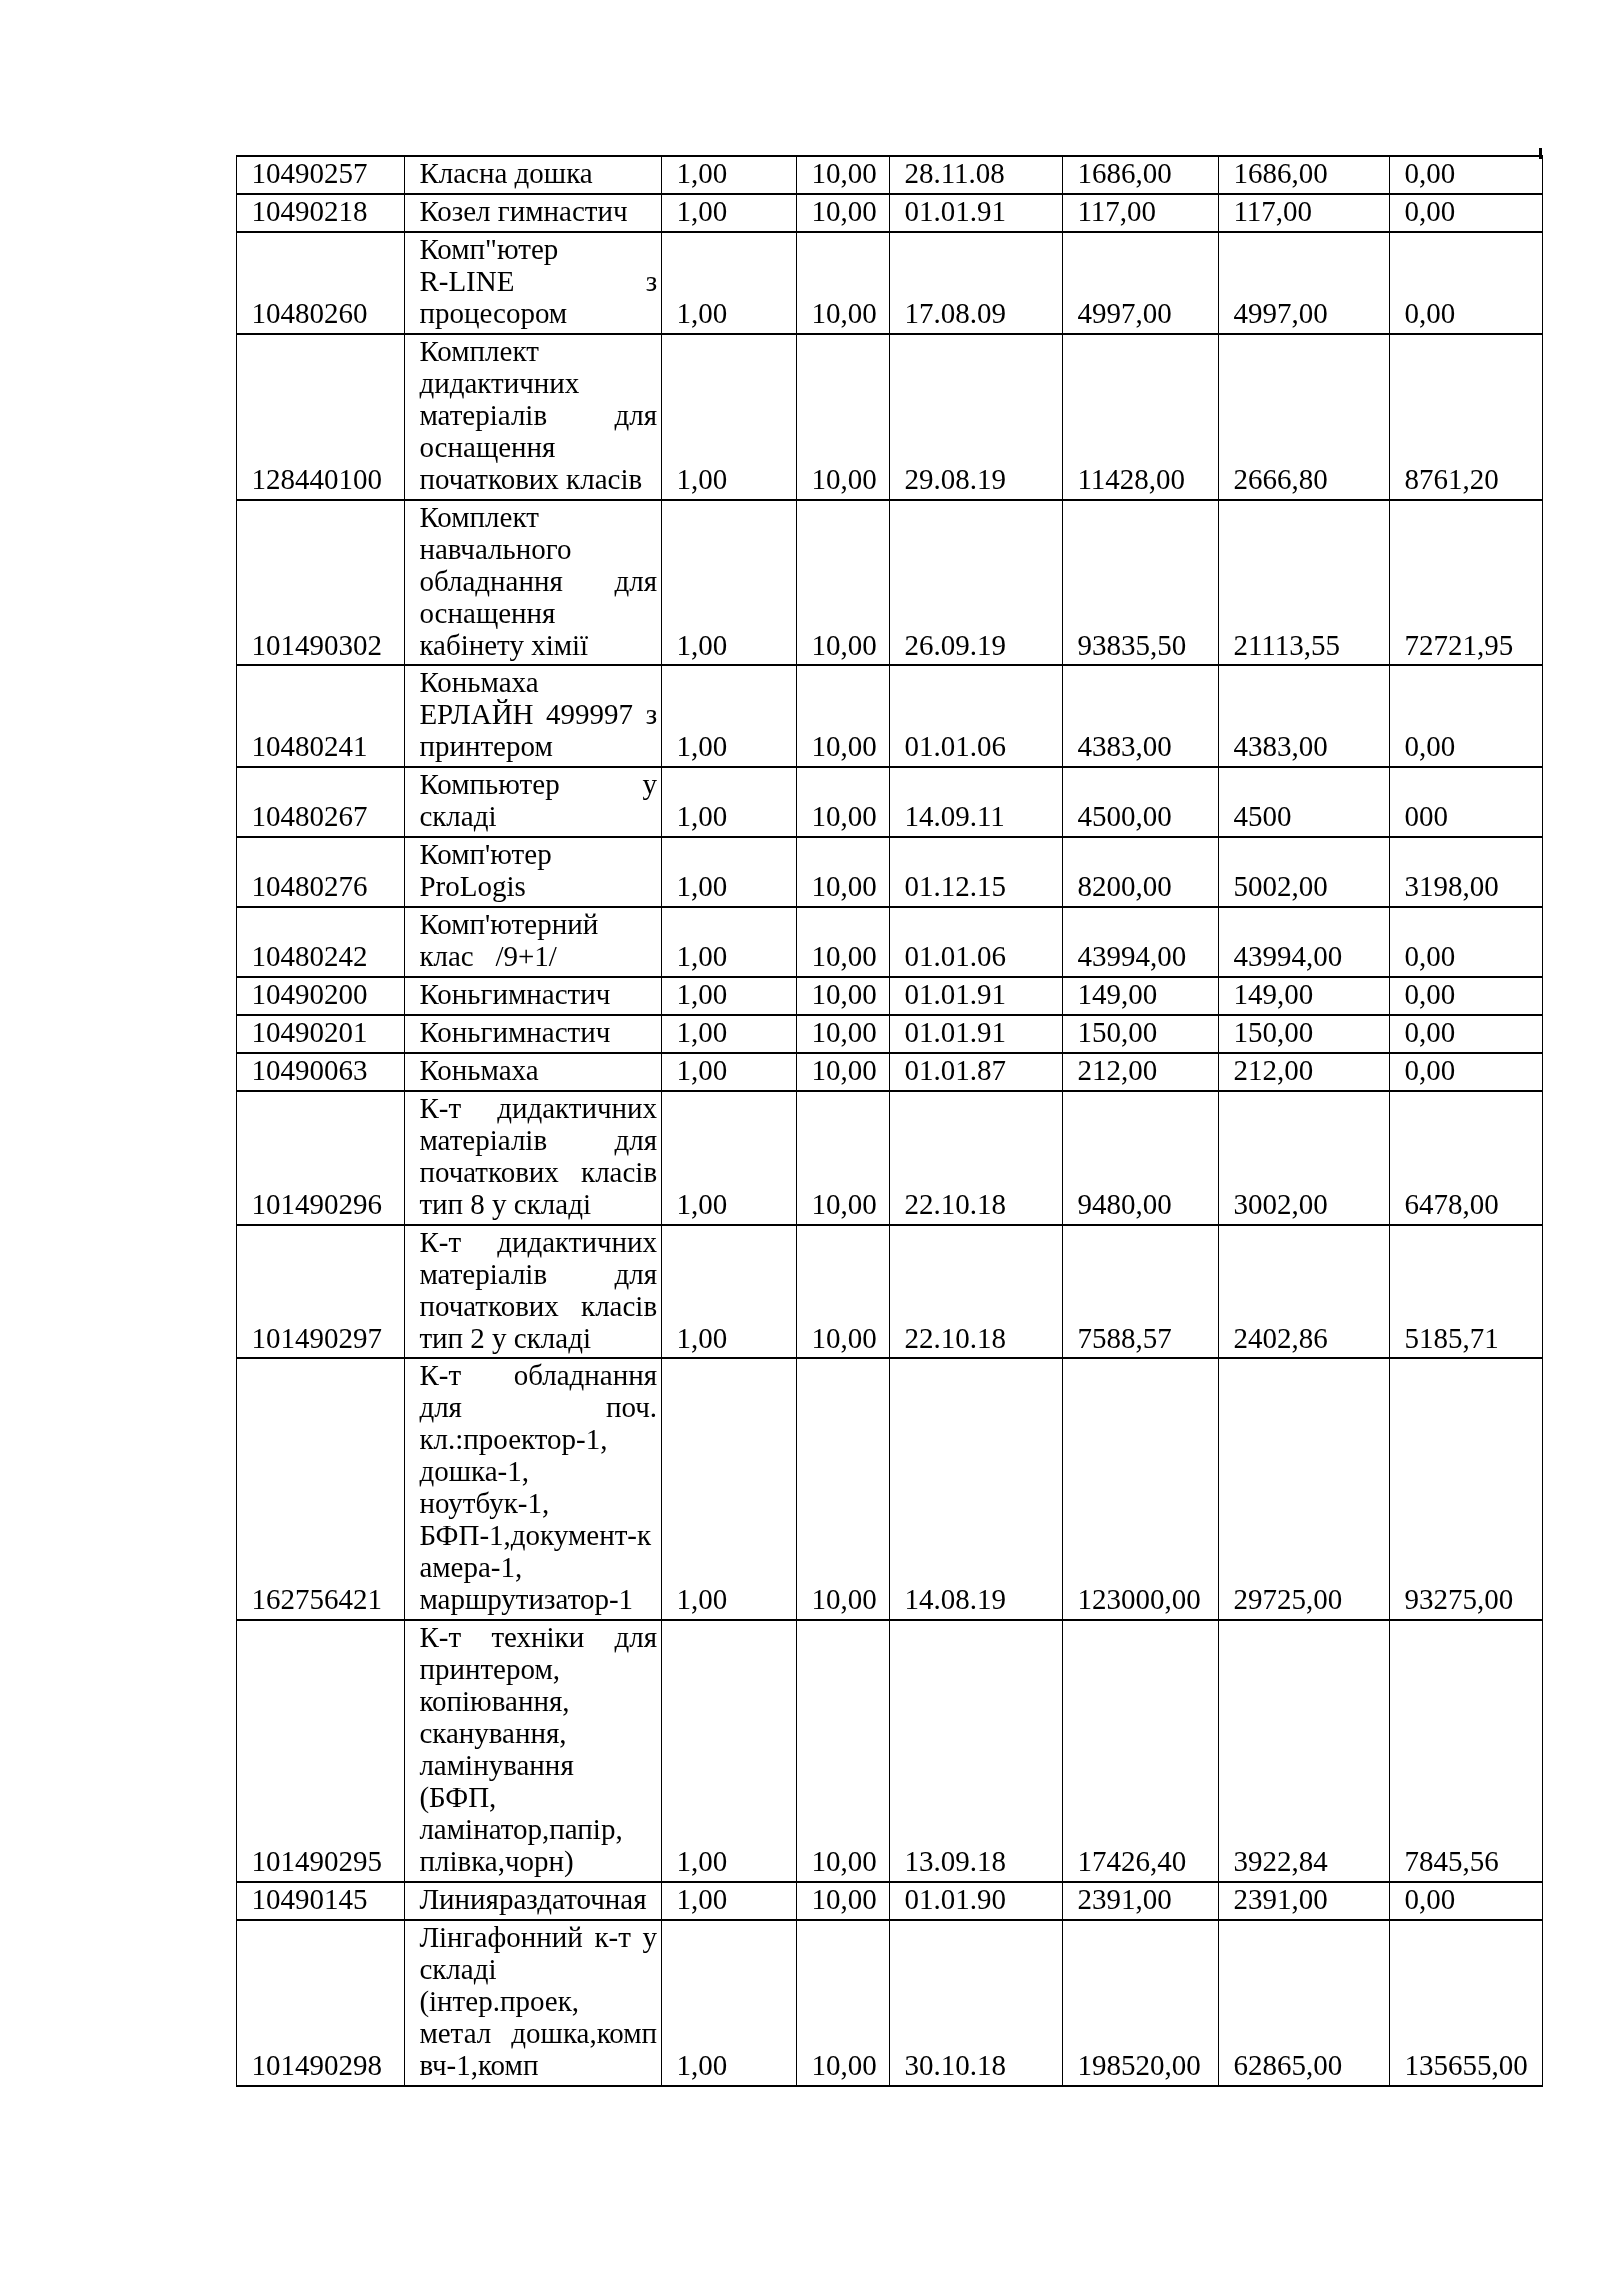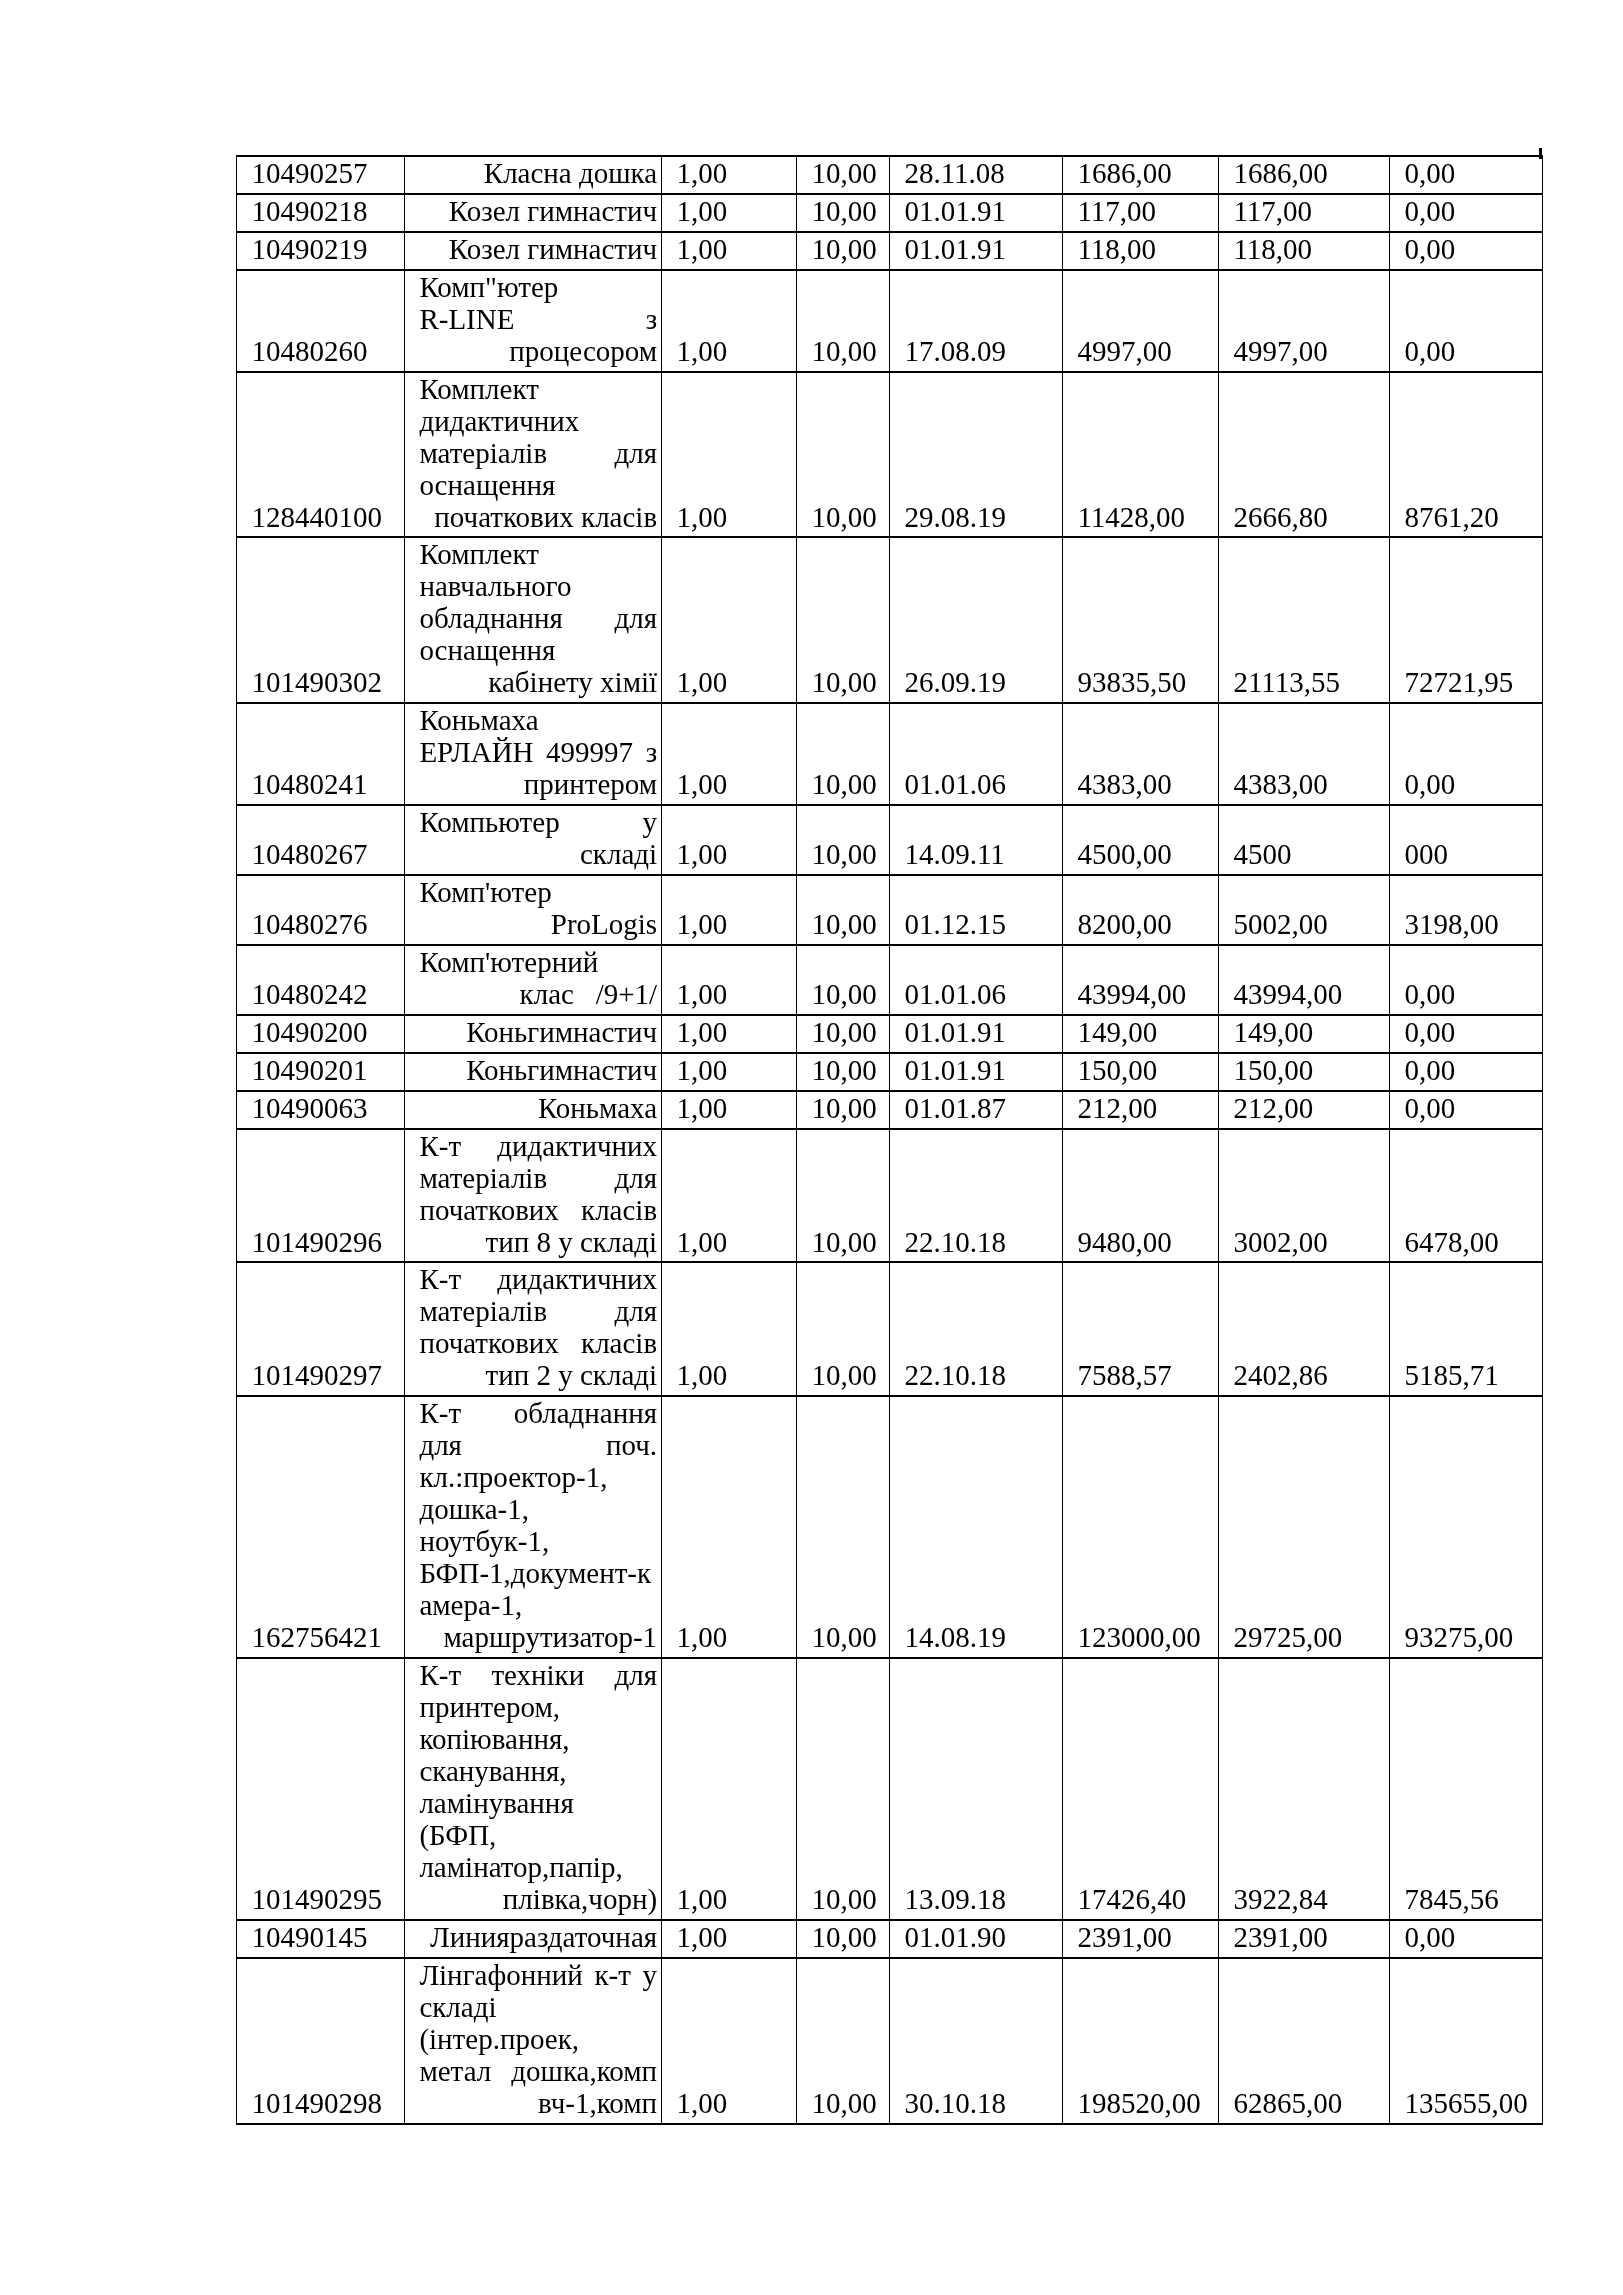--- a/index.html
+++ b/index.html
@@ -42,21 +42,21 @@
   td.c1 { border-left-width: 2px; padding-left: 13.7px; }
   td.c2 { padding-left: 10.5px; padding-right: 7.9px; padding-top: 2.6px; }
   td.c8 {
     border-left-width: 4.6px;
     border-right-width: 3.3px;
     vertical-align: middle;
     padding-bottom: 0;
     padding-left: 15.7px;
   }
   .ln {
-    text-align: right;
+    text-align: left;
     white-space: nowrap;
   }
   .jl {
     text-align: justify;
     text-align-last: justify;
   }
   
   .tick {
     position: absolute;
     left: 1539px;
@@ -100,32 +100,20 @@
             <div class="ln">Козел гимнастич</div>
           </td>
           <td class="c3">1,00</td>
           <td class="c4">10,00</td>
           <td class="c5">01.01.91</td>
           <td class="c6">117,00</td>
           <td class="c7">117,00</td>
           <td class="c8">0,00</td>
         </tr>
         <tr>
-          <td class="c1">10490219</td>
-          <td class="c2">
-            <div class="ln">Козел гимнастич</div>
-          </td>
-          <td class="c3">1,00</td>
-          <td class="c4">10,00</td>
-          <td class="c5">01.01.91</td>
-          <td class="c6">118,00</td>
-          <td class="c7">118,00</td>
-          <td class="c8">0,00</td>
-        </tr>
-        <tr>
           <td class="c1">10480260</td>
           <td class="c2">
             <div class="ln jl">Комп"ютер</div>
             <div class="ln jl">R-LINE з</div>
             <div class="ln">процесором</div>
           </td>
           <td class="c3">1,00</td>
           <td class="c4">10,00</td>
           <td class="c5">17.08.09</td>
           <td class="c6">4997,00</td>

